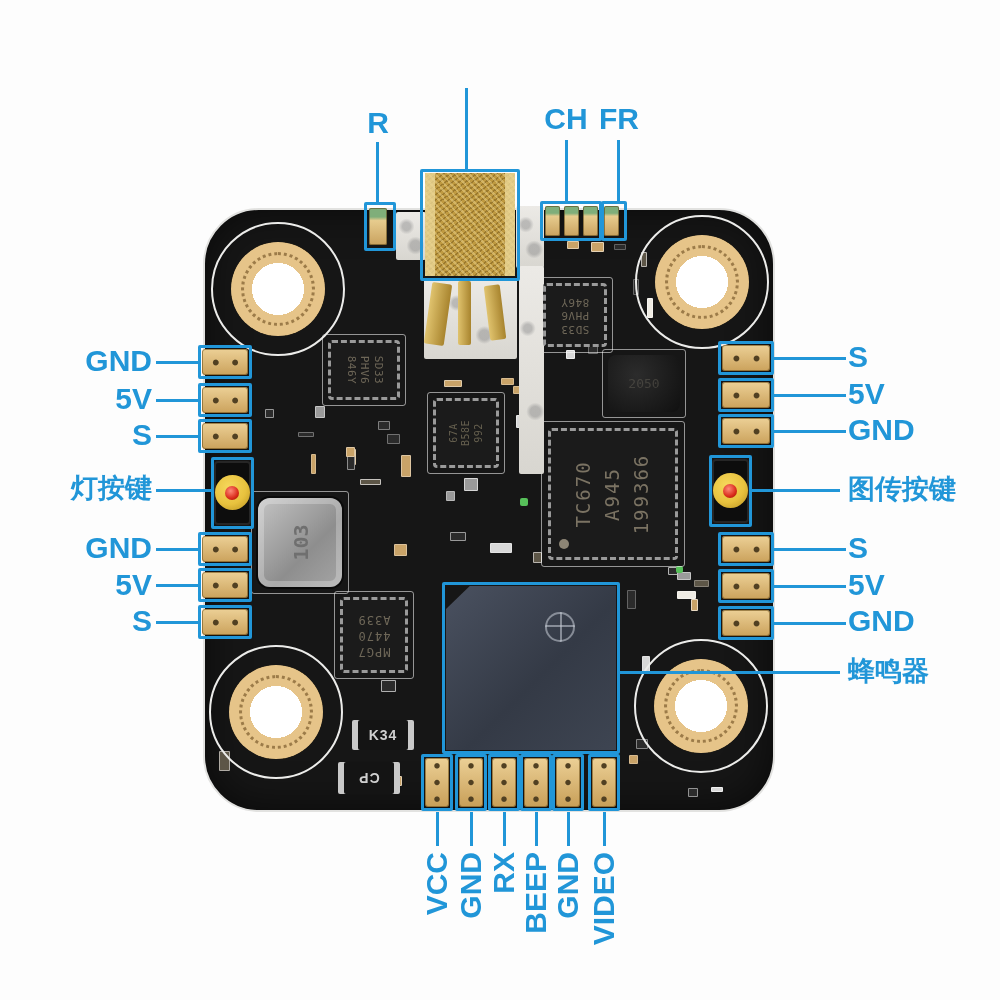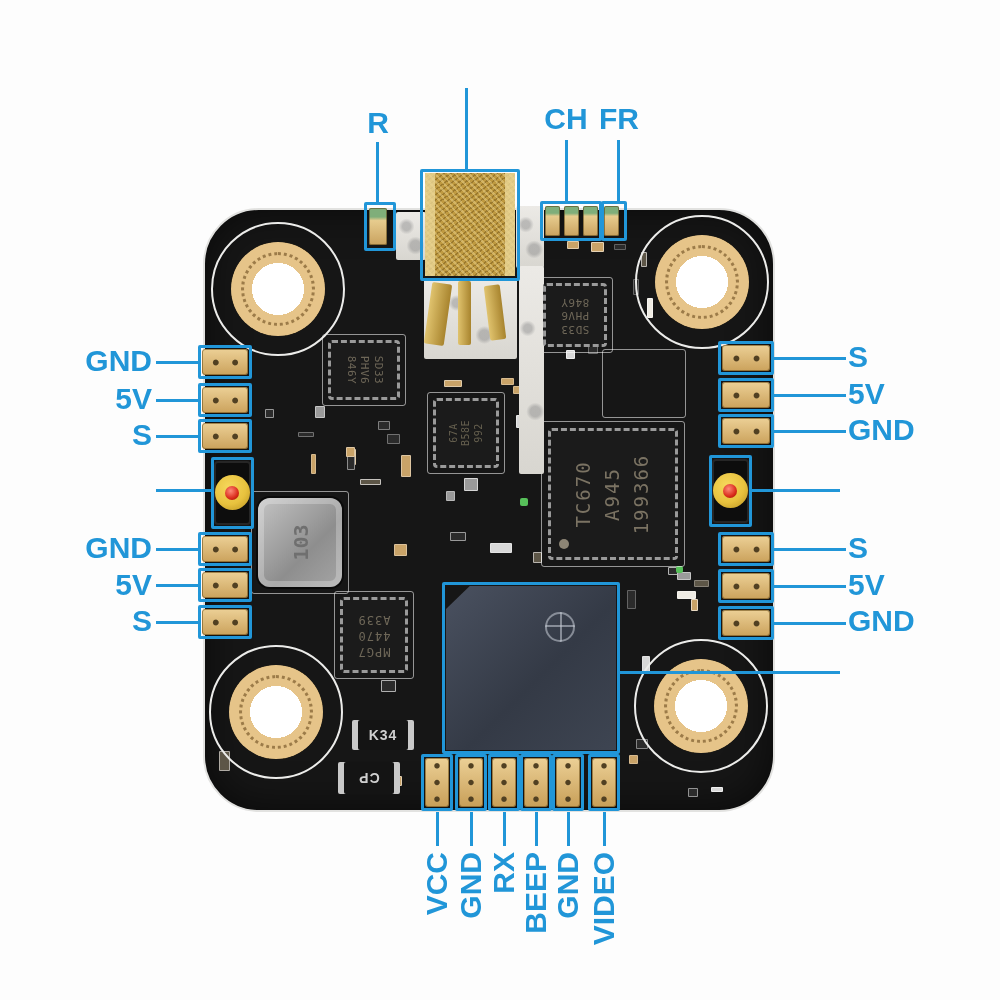--- a/index.html
+++ b/index.html
@@ -144,20 +144,23 @@
     <div class="chip" style="left: 340px; top: 597px; width: 68px; height: 76px;">
       <div class="chip-label" style="transform: rotate(180deg); gap: 2px;">
         <div style="font-size: 12px; letter-spacing: 1px; color: rgb(110, 103, 88); position: static; line-height: 1.15;">MPG7</div>
         <div style="font-size: 12px; letter-spacing: 1px; color: rgb(110, 103, 88); position: static; line-height: 1.15;">4470</div>
         <div style="font-size: 12px; letter-spacing: 1px; color: rgb(110, 103, 88); position: static; line-height: 1.15;">A339</div>
       </div>
     </div>
     <div style="left: 258px; top: 498px; width: 84px; height: 89px; background: linear-gradient(135deg, rgb(196, 196, 196), rgb(142, 142, 142) 60%, rgb(165, 165, 165)); border-radius: 12px; box-shadow: rgba(255, 255, 255, 0.25) 0px 0px 0px 6px inset, rgb(10, 10, 10) 0px 0px 0px 2px;">
       <div style="position: absolute; inset: 0px; display: flex; align-items: center; justify-content: center; transform: rotate(-90deg); color: rgb(111, 111, 111); font-size: 20px; font-weight: 700; font-family: &quot;DejaVu Sans Mono&quot;, monospace;">103</div>
     </div>
+    <div style="left: 608px; top: 355px; width: 72px; height: 57px; background: radial-gradient(circle at 40% 35%, rgb(44, 44, 44), rgb(16, 16, 16)); border-radius: 8px;">
+      <div style="position: absolute; inset: 0px; display: flex; align-items: center; justify-content: center; color: rgba(160, 150, 130, 0.25); font-size: 13px; font-family: &quot;DejaVu Sans Mono&quot;, monospace;">2050</div>
+    </div>
     <div style="left: 352px; top: 720px; width: 62px; height: 30px; background: rgb(20, 20, 20); border-radius: 2px; box-shadow: rgb(201, 201, 201) 6px 0px 0px inset, rgb(201, 201, 201) -6px 0px 0px inset;">
       <div style="position: absolute; inset: 0px; display: flex; align-items: center; justify-content: center; color: rgb(207, 207, 207); font-size: 14px; font-weight: 700; transform: rotate(0deg); border-left: 0px; letter-spacing: 1px;">K34</div>
     </div>
     <div style="left: 338px; top: 762px; width: 62px; height: 32px; background: rgb(20, 20, 20); border-radius: 2px; box-shadow: rgb(201, 201, 201) 6px 0px 0px inset, rgb(201, 201, 201) -6px 0px 0px inset;">
       <div style="position: absolute; inset: 0px; display: flex; align-items: center; justify-content: center; color: rgb(207, 207, 207); font-size: 14px; font-weight: 700; transform: rotate(180deg); border-left: 0px; letter-spacing: 1px;">CP</div>
     </div>
     <div style="left: 446px; top: 586px; width: 170px; height: 164px; background: linear-gradient(135deg, rgb(74, 81, 96), rgb(52, 58, 70) 55%, rgb(62, 69, 82)); clip-path: polygon(14% 0px, 100% 0px, 100% 100%, 0px 100%, 0px 14%);"></div>
     <div style="left: 545px; top: 612px; width: 30px; height: 30px; border: 2px solid rgba(200, 205, 215, 0.55); border-radius: 50%; background: linear-gradient(0deg, rgba(0, 0, 0, 0) 13px, rgba(200, 205, 215, 0.55) 13px, rgba(200, 205, 215, 0.55) 15px, rgba(0, 0, 0, 0) 15px), linear-gradient(90deg, rgba(0, 0, 0, 0) 13px, rgba(200, 205, 215, 0.55) 13px, rgba(200, 205, 215, 0.55) 15px, rgba(0, 0, 0, 0) 15px);"></div>
     <div style="left: 214px; top: 461px; width: 37px; height: 64px; background: rgb(13, 13, 13); border-radius: 4px; box-shadow: rgb(38, 38, 38) 0px 0px 0px 2px inset;"></div>
     <div style="left: 215px; top: 475px; width: 35px; height: 35px; border-radius: 50%; background: radial-gradient(circle at 40% 35%, rgb(246, 216, 92), rgb(232, 194, 62) 55%, rgb(182, 143, 30));"></div>
@@ -237,28 +240,31 @@
     <div class="bline" style="left: 502.5px; top: 812px; width: 3px; height: 34px;"></div>
     <div class="bline" style="left: 534.5px; top: 812px; width: 3px; height: 34px;"></div>
     <div class="bline" style="left: 566.5px; top: 812px; width: 3px; height: 34px;"></div>
     <div class="bline" style="left: 602.5px; top: 812px; width: 3px; height: 34px;"></div>
     <div class="lbl" style="left: 362px; top: 106px; width: 32px; height: 34px; text-align: center; font-size: 30px;">R</div>
     <div class="lbl" style="left: 541px; top: 102px; width: 50px; height: 34px; text-align: center; font-size: 30px;">CH</div>
     <div class="lbl" style="left: 595px; top: 102px; width: 48px; height: 34px; text-align: center; font-size: 30px;">FR</div>
     <div class="lbl" style="left: 15px; top: 344px; width: 137px; height: 34px; text-align: right; font-size: 30px;">GND</div>
     <div class="lbl" style="left: 15px; top: 382px; width: 137px; height: 34px; text-align: right; font-size: 30px;">5V</div>
     <div class="lbl" style="left: 15px; top: 418px; width: 137px; height: 34px; text-align: right; font-size: 30px;">S</div>
+    <div class="lbl" style="left: 15px; top: 471px; width: 137px; height: 34px; text-align: right; font-size: 27px;">灯按键</div>
     <div class="lbl" style="left: 15px; top: 531px; width: 137px; height: 34px; text-align: right; font-size: 30px;">GND</div>
     <div class="lbl" style="left: 15px; top: 568px; width: 137px; height: 34px; text-align: right; font-size: 30px;">5V</div>
     <div class="lbl" style="left: 15px; top: 604px; width: 137px; height: 34px; text-align: right; font-size: 30px;">S</div>
     <div class="lbl" style="left: 848px; top: 340px; width: 150px; height: 34px; text-align: left; font-size: 30px;">S</div>
     <div class="lbl" style="left: 848px; top: 377px; width: 150px; height: 34px; text-align: left; font-size: 30px;">5V</div>
     <div class="lbl" style="left: 848px; top: 413px; width: 150px; height: 34px; text-align: left; font-size: 30px;">GND</div>
+    <div class="lbl" style="left: 848px; top: 472px; width: 150px; height: 34px; text-align: left; font-size: 27px;">图传按键</div>
     <div class="lbl" style="left: 848px; top: 531px; width: 150px; height: 34px; text-align: left; font-size: 30px;">S</div>
     <div class="lbl" style="left: 848px; top: 568px; width: 150px; height: 34px; text-align: left; font-size: 30px;">5V</div>
     <div class="lbl" style="left: 848px; top: 604px; width: 150px; height: 34px; text-align: left; font-size: 30px;">GND</div>
+    <div class="lbl" style="left: 848px; top: 654px; width: 150px; height: 34px; text-align: left; font-size: 27px;">蜂鸣器</div>
     <div class="lbl" style="left: 367px; top: 905px; width: 140px; height: 34px; text-align: right; font-size: 30px; transform: rotate(-90deg);">VCC</div>
     <div class="lbl" style="left: 401px; top: 905px; width: 140px; height: 34px; text-align: right; font-size: 30px; transform: rotate(-90deg);">GND</div>
     <div class="lbl" style="left: 434px; top: 905px; width: 140px; height: 34px; text-align: right; font-size: 30px; transform: rotate(-90deg);">RX</div>
     <div class="lbl" style="left: 466px; top: 905px; width: 140px; height: 34px; text-align: right; font-size: 30px; transform: rotate(-90deg);">BEEP</div>
     <div class="lbl" style="left: 498px; top: 905px; width: 140px; height: 34px; text-align: right; font-size: 30px; transform: rotate(-90deg);">GND</div>
     <div class="lbl" style="left: 534px; top: 905px; width: 140px; height: 34px; text-align: right; font-size: 30px; transform: rotate(-90deg);">VIDEO</div>
   </div>
 
 </body></html>

